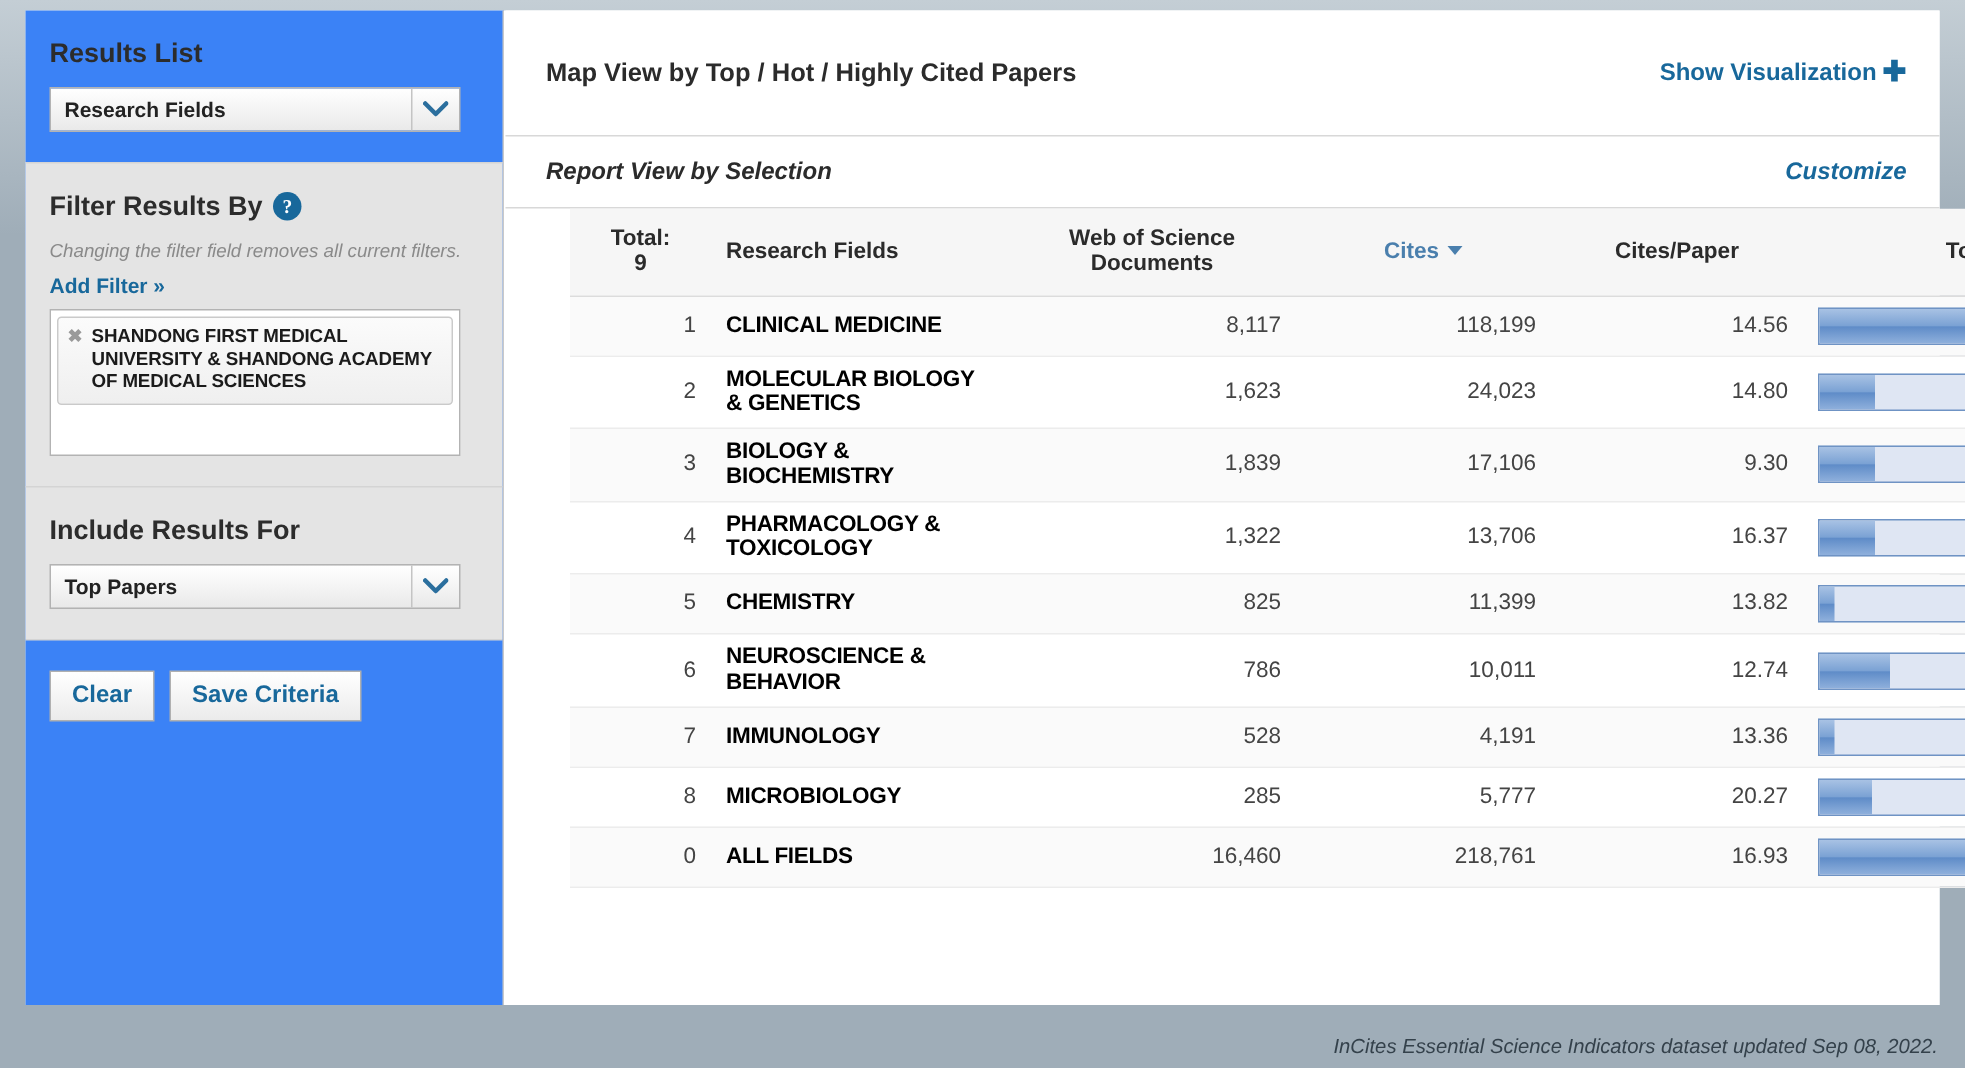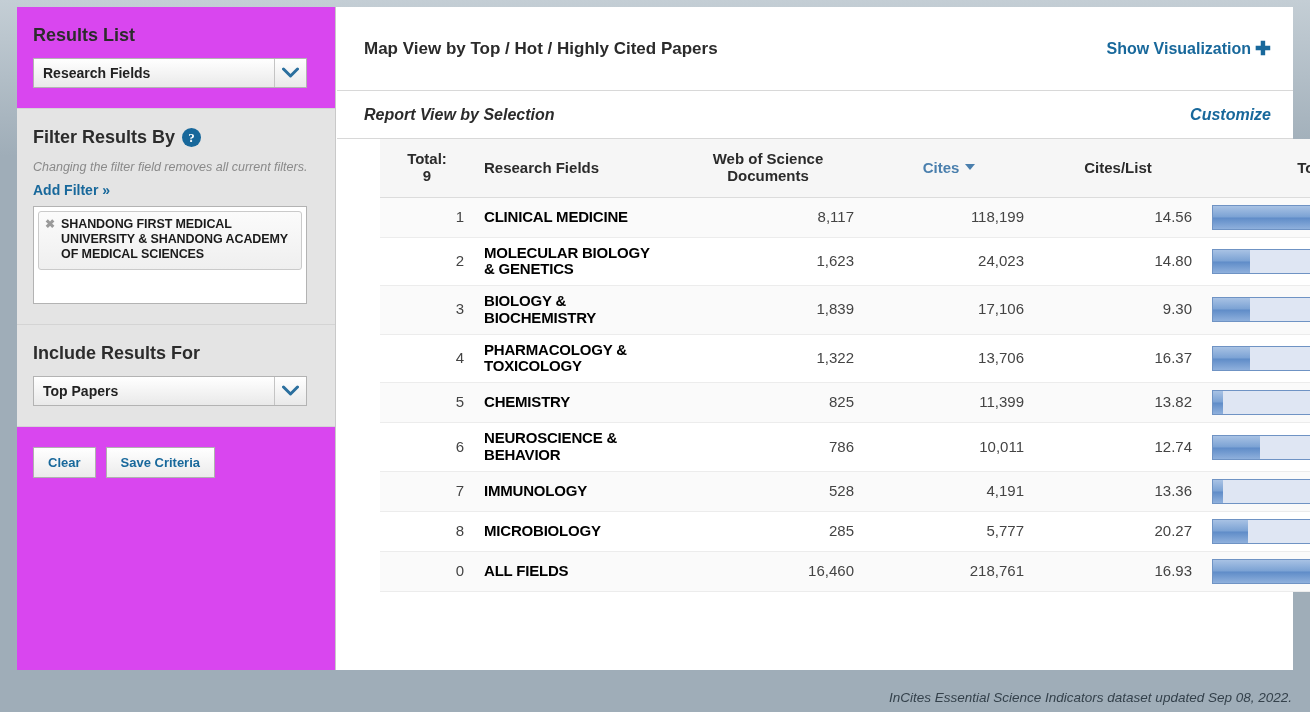--- a/index.html
+++ b/index.html
@@ -32,21 +32,21 @@
     background: #ffffff;
     box-shadow: 0 0 0 0 rgba(0,0,0,0);
   }
 
   
   #sidebar {
     position: absolute;
     left: 0; top: 0;
     width: 319px;
     height: 663px;
-    background: #d946ef;
+    background: #3b82f6;
     border-right: 1px solid #c9c9c9;
     box-sizing: border-box;
   }
   .side-section {
     padding: 18px 16px 20px 16px;
     box-sizing: border-box;
   }
   .side-section.alt { background: #e4e4e4; }
   .side-divider { border-top: 1px solid #d4d4d4; }
 
@@ -155,21 +155,21 @@
     color: #1b1b1b;
     line-height: 1.22;
     letter-spacing: -0.1px;
   }
 
   .btn-row { display: flex; gap: 10px; padding: 20px 16px 0 16px; }
   .btn {
     border: 1px solid #b0b0b0;
     background: linear-gradient(180deg,#ffffff 0%, #f4f4f4 55%, #ebebeb 100%);
     color: #18689b;
-    font-size: 13px;
+    font-size: 16px;
     font-weight: bold;
     padding: 7px 14px;
     cursor: pointer;
     font-family: "Liberation Sans", sans-serif;
   }
 
   
   #main {
     position: absolute;
     left: 320px; top: 0;
@@ -389,21 +389,21 @@
                 <div>9</div>
               </th>
               <th class="c-field">Research Fields</th>
               <th class="c-docs">Web of Science Documents</th>
               <th class="c-cites">
                 <span class="sort-link">
                   <span>Cites</span>
                   <span class="caret-down"></span>
                 </span>
               </th>
-              <th class="c-cpp">Cites/List</th>
+              <th class="c-cpp">Cites/Paper</th>
               <th class="c-top">Top Papers</th>
             </tr>
           </thead>
           <tbody id="tbody">
               <tr class="odd">
                 <td class="c-rank">1</td>
                 <td class="c-field"><a>CLINICAL MEDICINE</a></td>
                 <td class="c-docs">8,117</td>
                 <td class="c-cites">118,199</td>
                 <td class="c-cpp">14.56</td>

